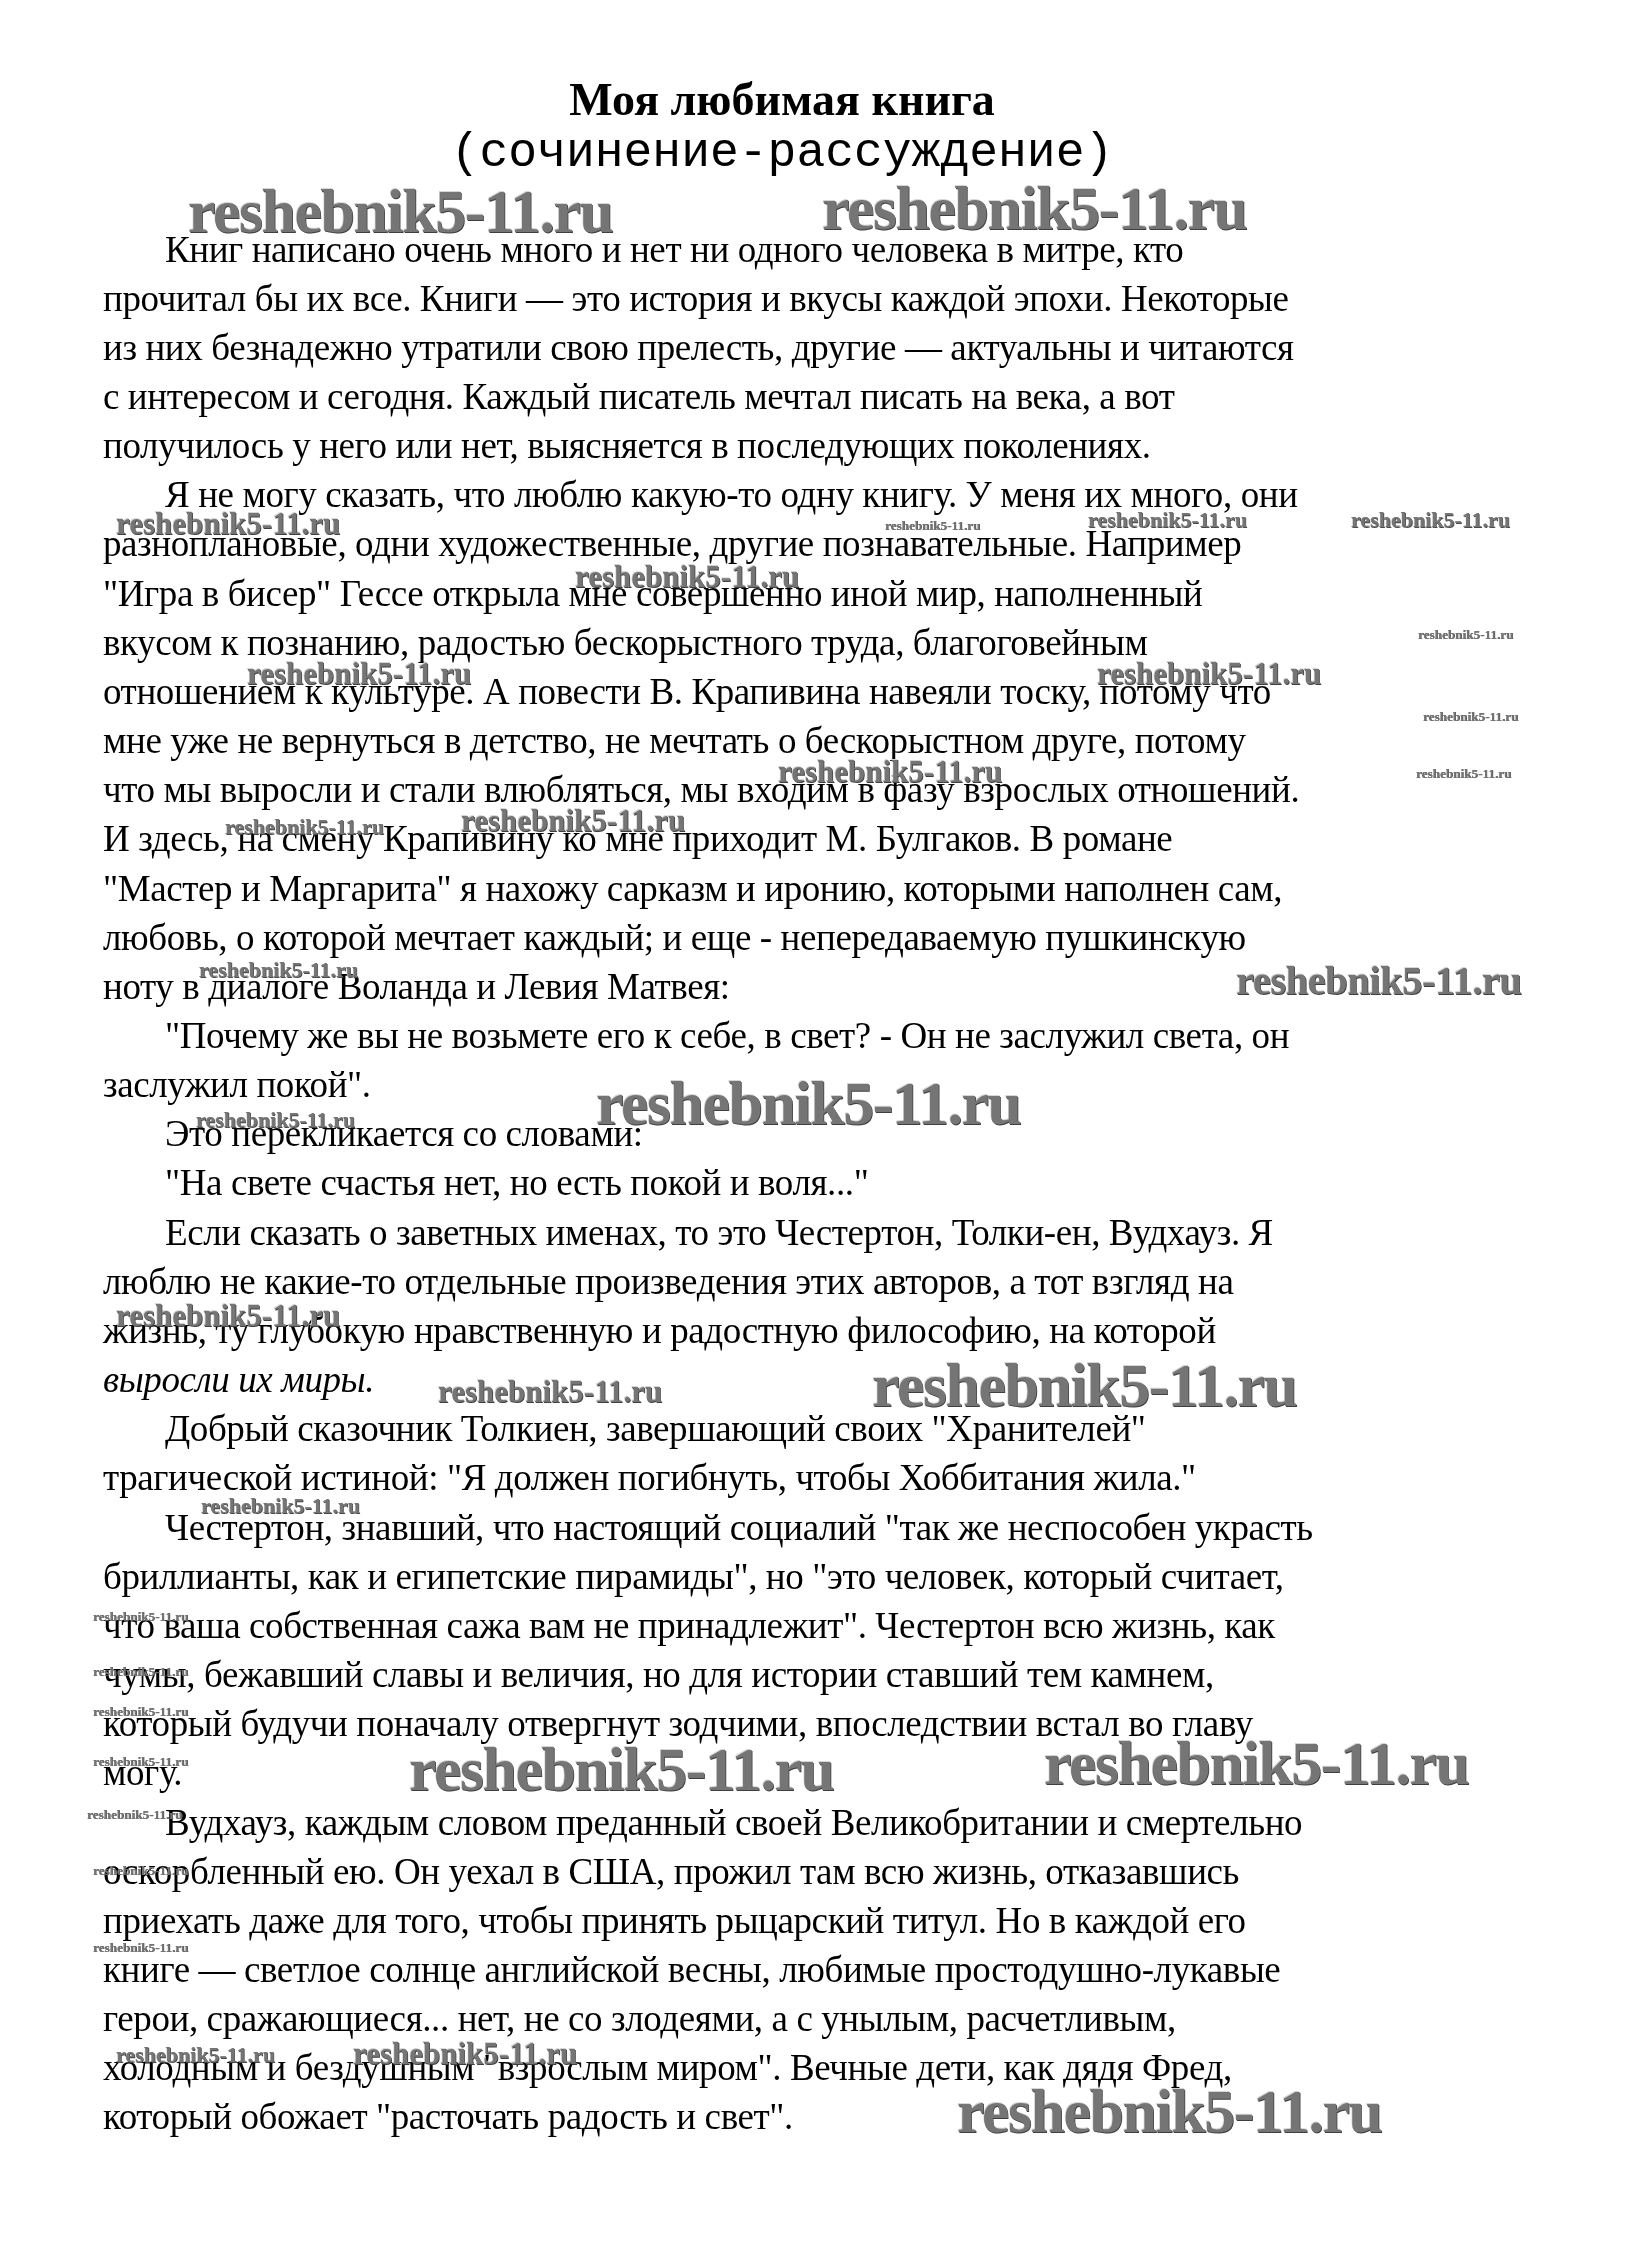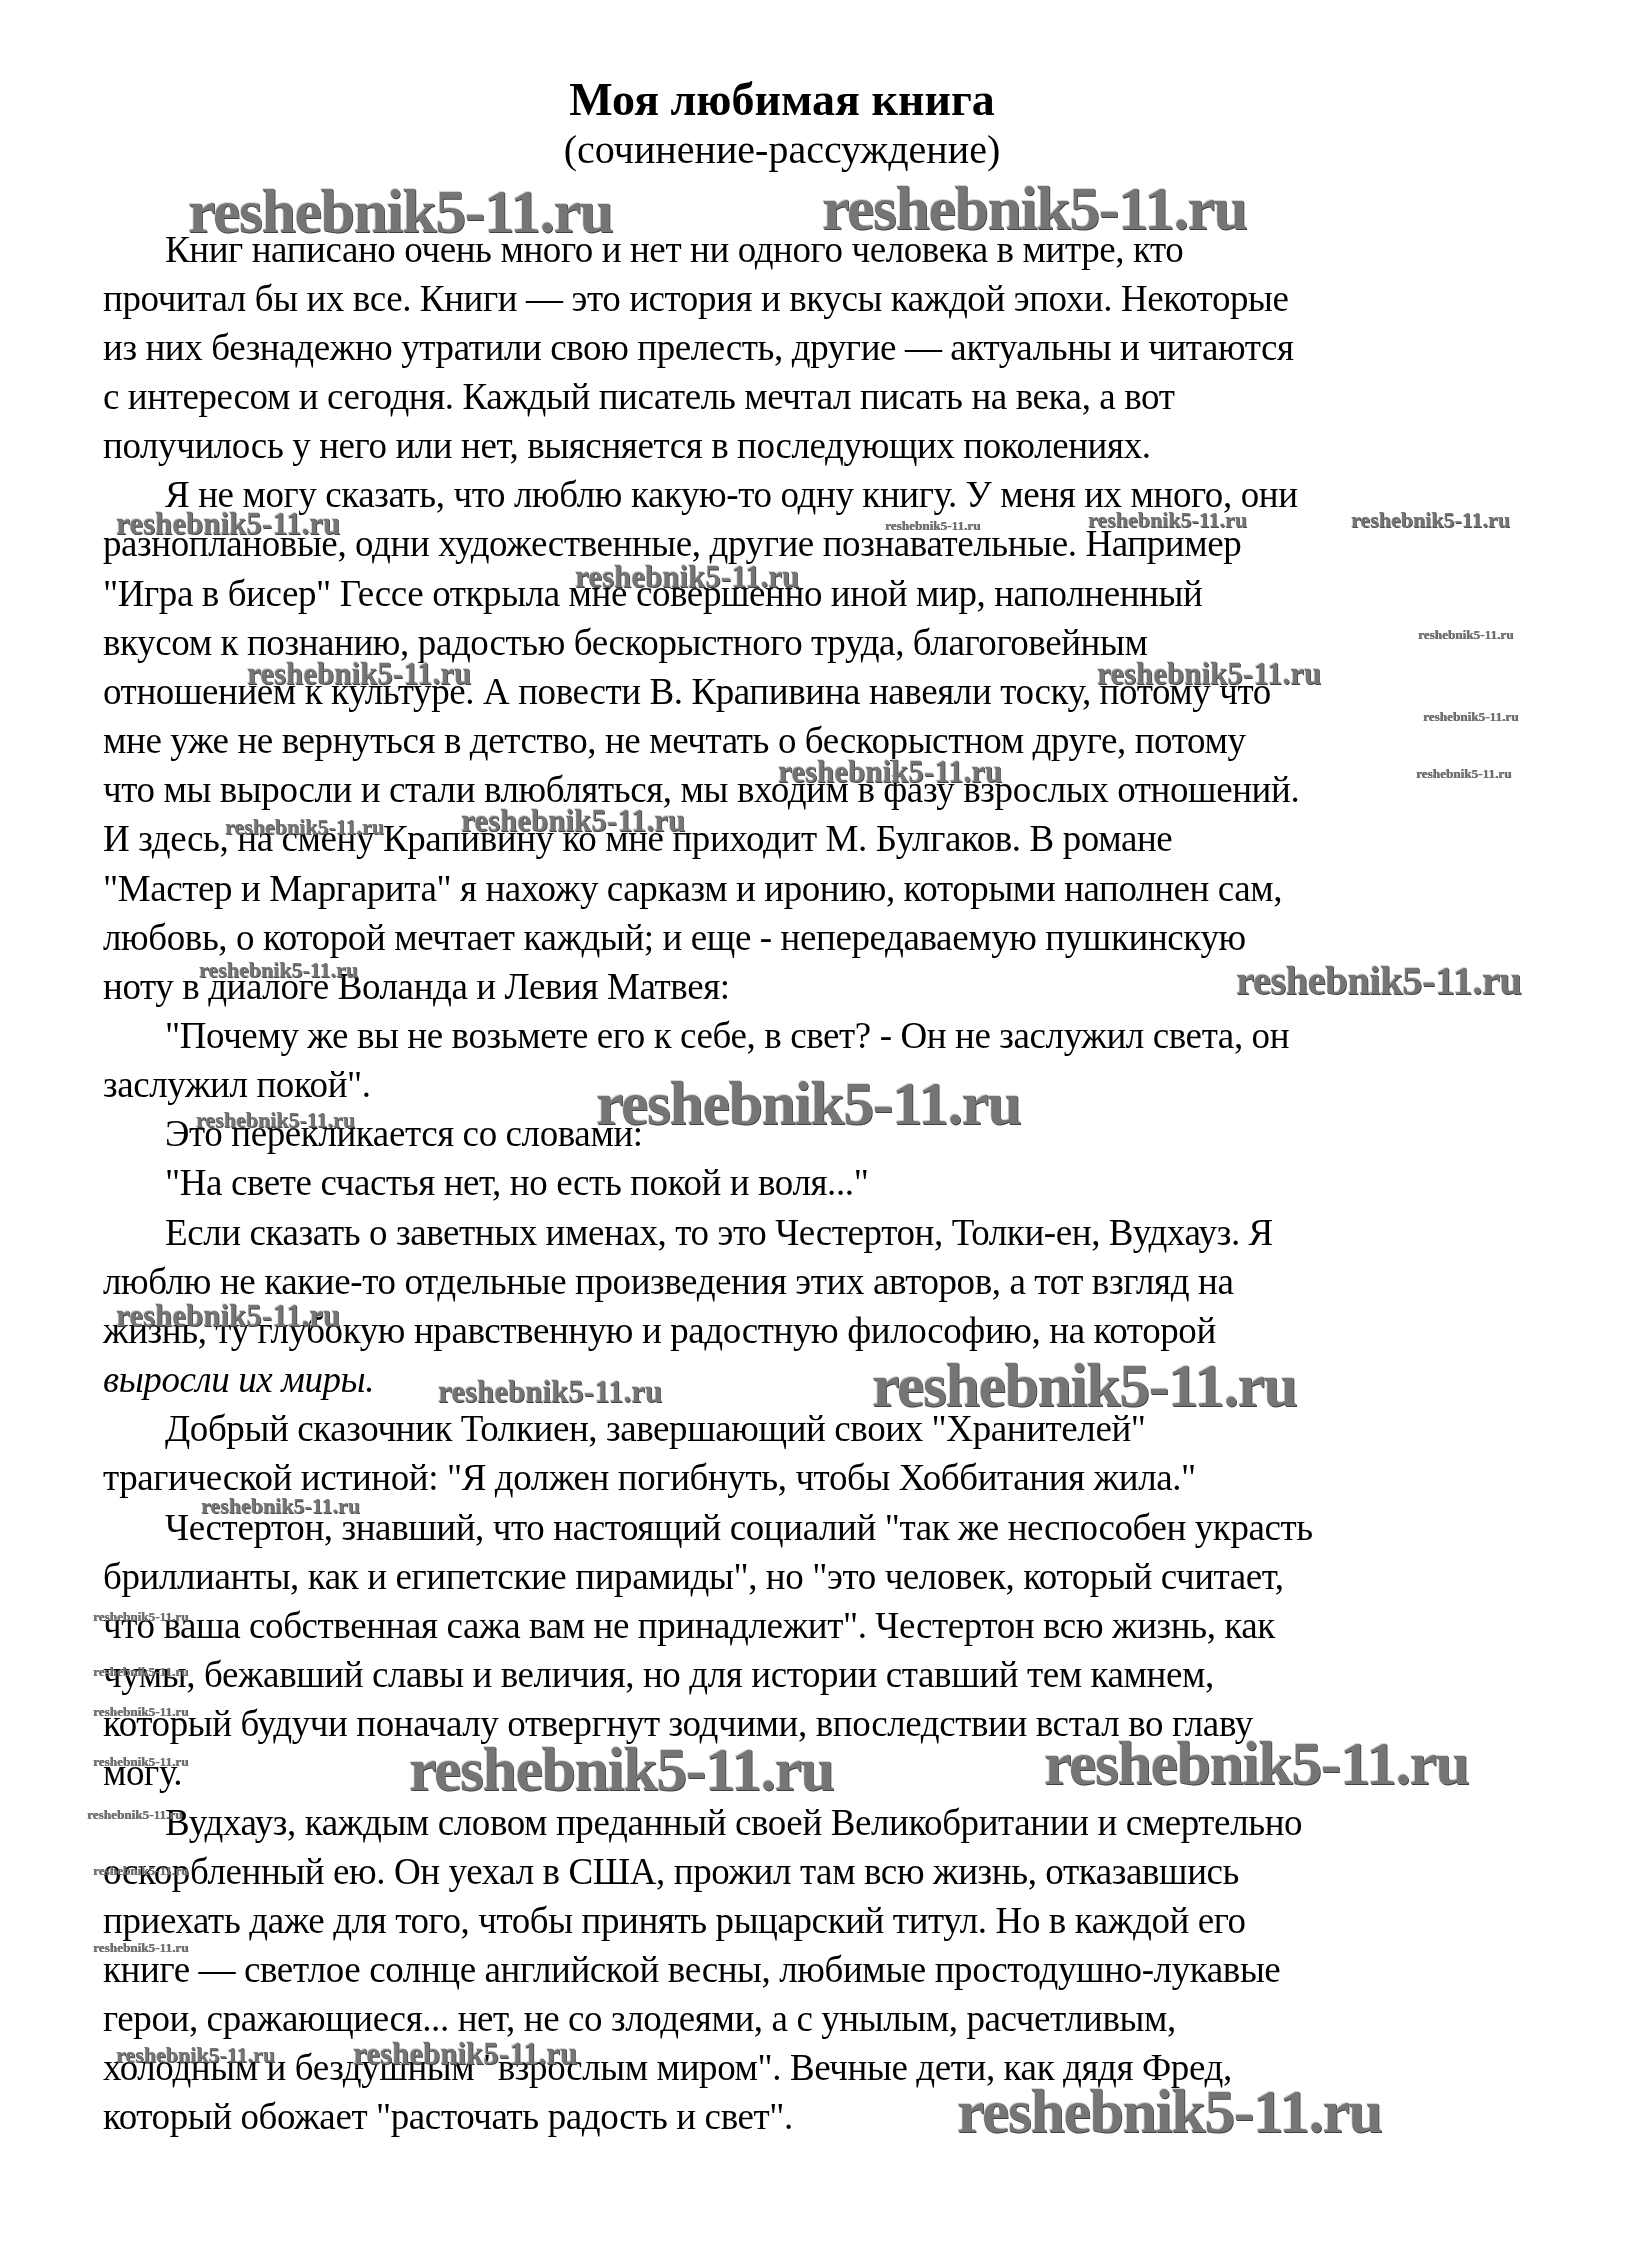--- a/index.html
+++ b/index.html
@@ -14,22 +14,23 @@
   .doc-title{
     position:absolute;top:73px;left:0;right:73px;
     text-align:center;
     font-size:46px;font-weight:bold;
     letter-spacing:0px;
     white-space:nowrap;
   }
   .doc-subtitle{
     position:absolute;top:126px;left:0;right:73px;
     text-align:center;
-    font-size:40px;font-weight:normal;
+    font-size:48px;font-weight:normal;
     white-space:nowrap;
+    font-family:Liberation Mono, monospace;
   }
   .line{
     position:absolute;left:103px;
     font-size:37px;line-height:49px;
     white-space:nowrap;
     letter-spacing:-0.4px;
   }
   .line.indent{left:165px;}
   .wm{
     position:absolute;

